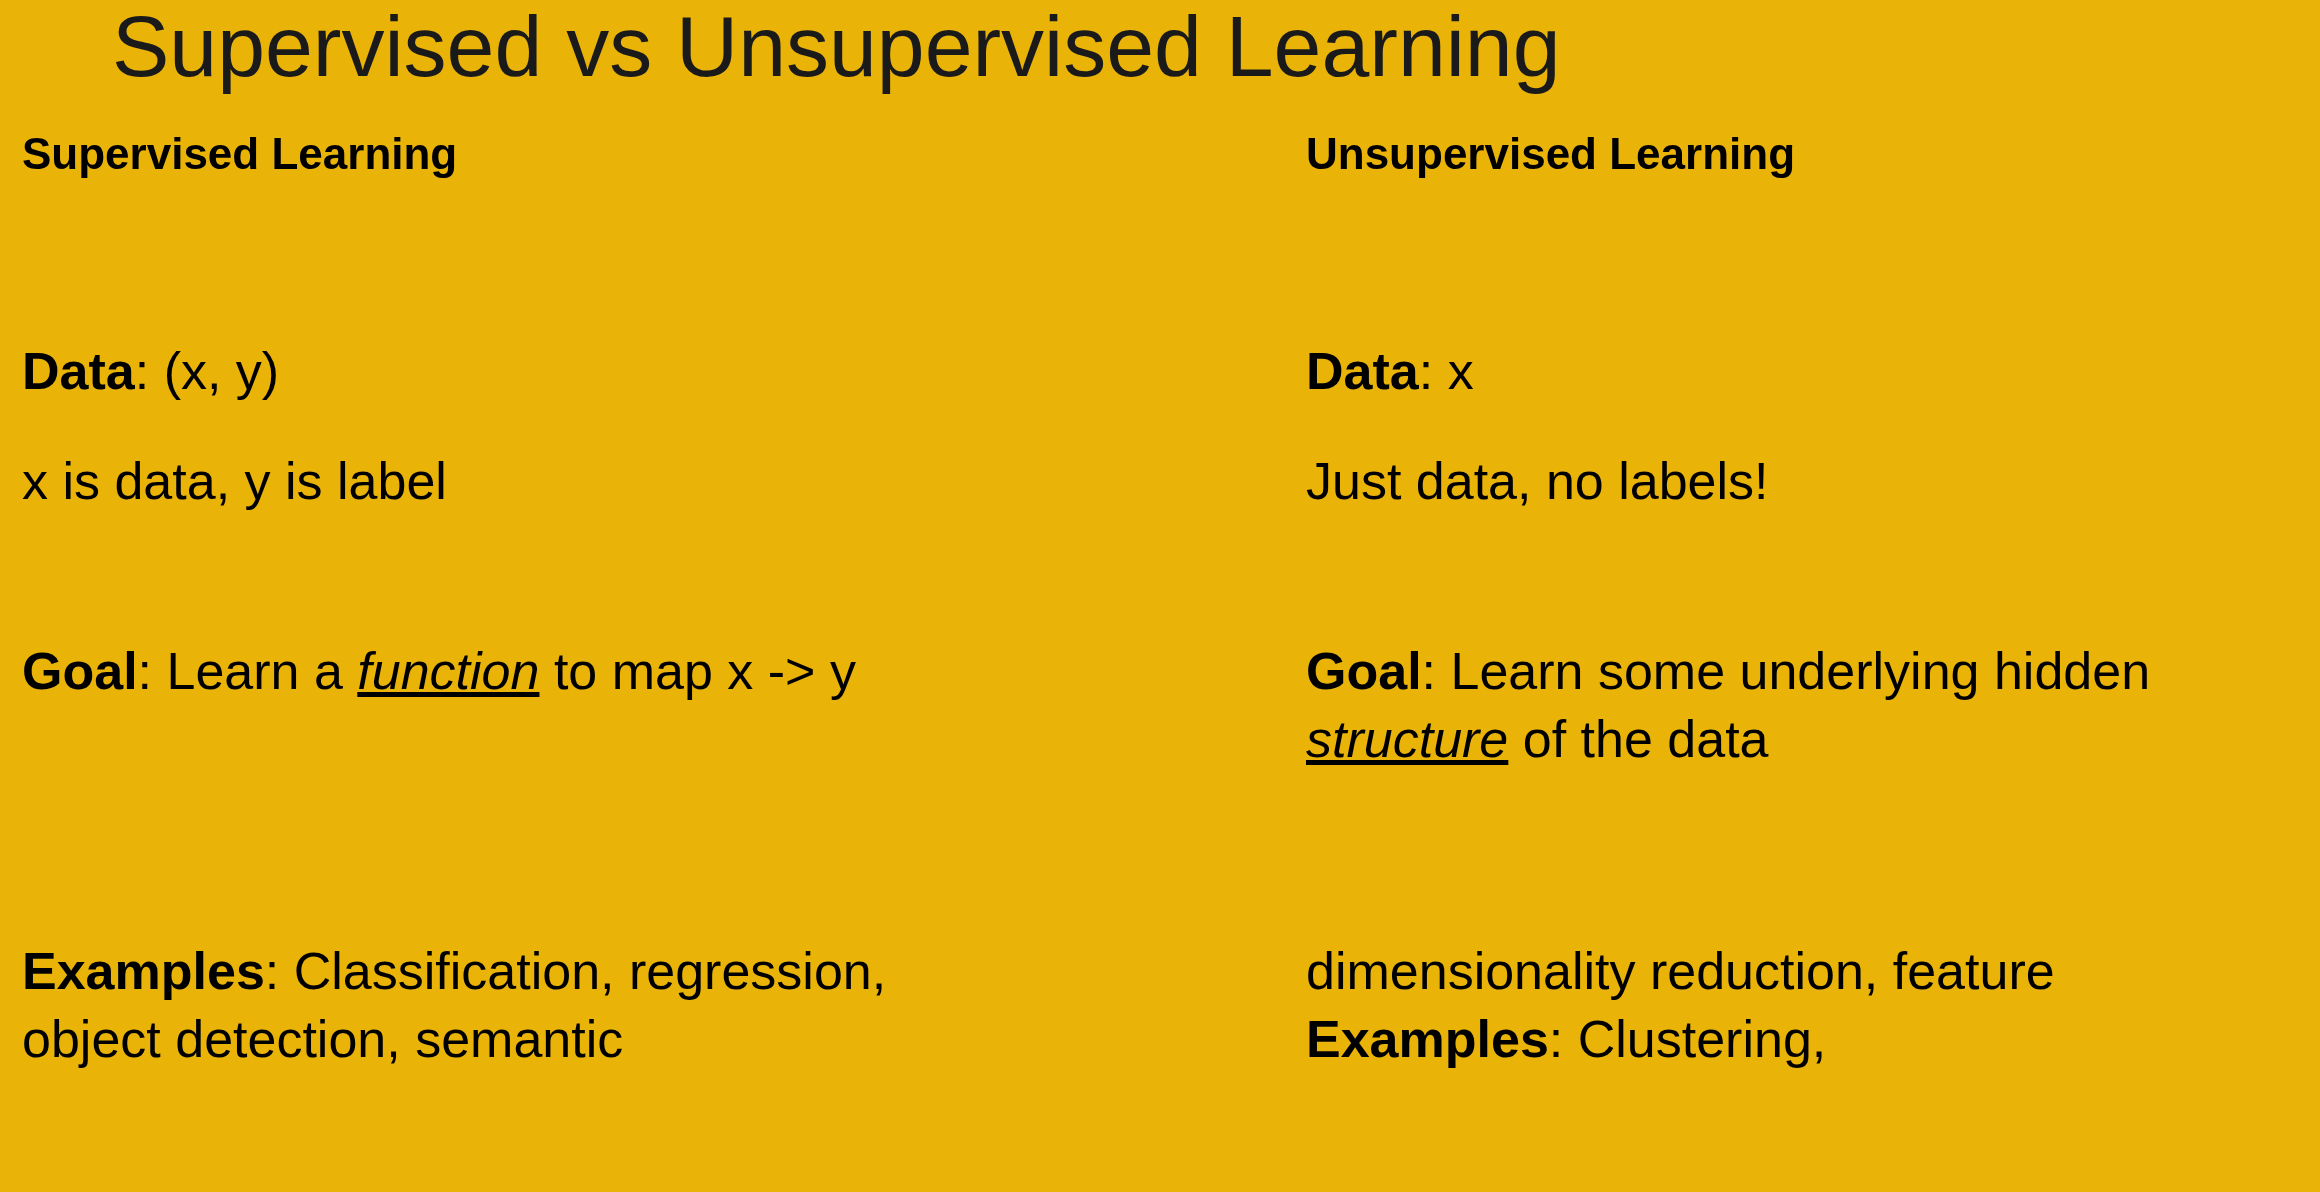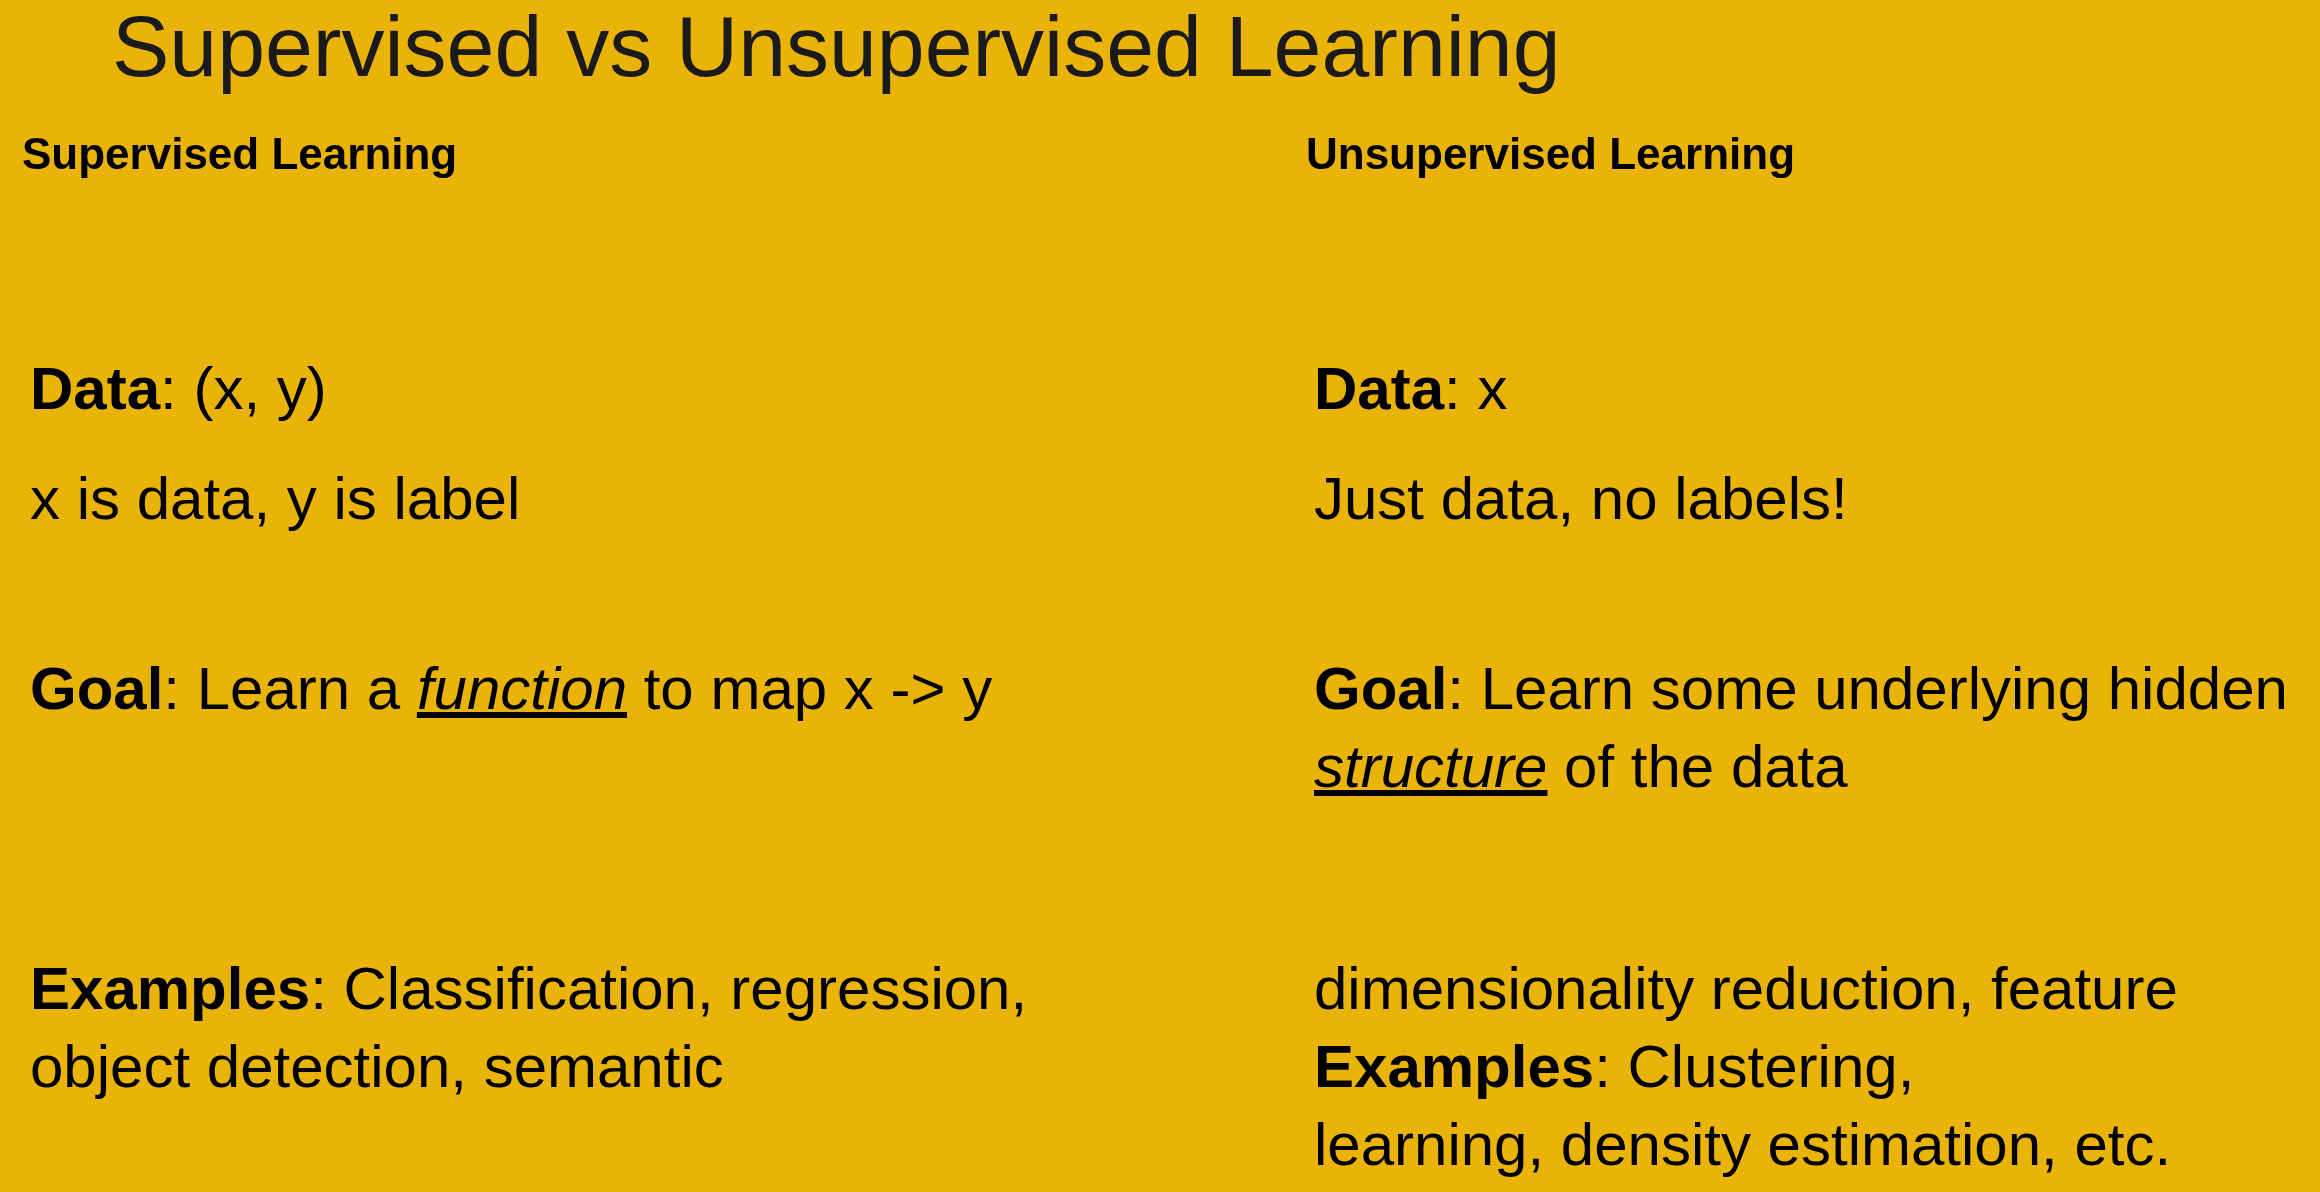--- a/index.html
+++ b/index.html
@@ -57,26 +57,25 @@
     font-size: 44px;
     font-weight: 700;
     line-height: 1.18;
     margin: 0;
     white-space: nowrap;
   }
 
   
   .block {
     position: absolute;
-    left: 8px;
-    font-size: 60px;
+    left: 0;
+    font-size: 52px;
     font-weight: 400;
     line-height: 1.30;
     width: 100%;
-    margin-top: 12px;
   }
   .block b { font-weight: 700; }
   .block i { font-style: italic; text-decoration: underline; }
 
   .blk-data     { top: 210px; }
   .blk-datanote { top: 320px; }
   .blk-goal     { top: 510px; }
   .blk-examples { top: 810px; }
 
   .line { display: block; white-space: nowrap; }
@@ -139,19 +138,18 @@
         <span class="wrap">
           <b>Goal</b><span>: </span><span>Learn some underlying hidden </span><i>structure</i><span> of the data</span>
         </span>
       </div>
 
       <div class="block blk-examples">
         <span class="line">dimensionality reduction, feature</span>
         <span class="line">
           <b>Examples</b><span>: </span><span>Clustering,</span>
         </span>
-        <span class="line">learning, density estimation, etc.</span>
       </div>
 
     </div>
 
   </div>
 </div>
 
 </body></html>

